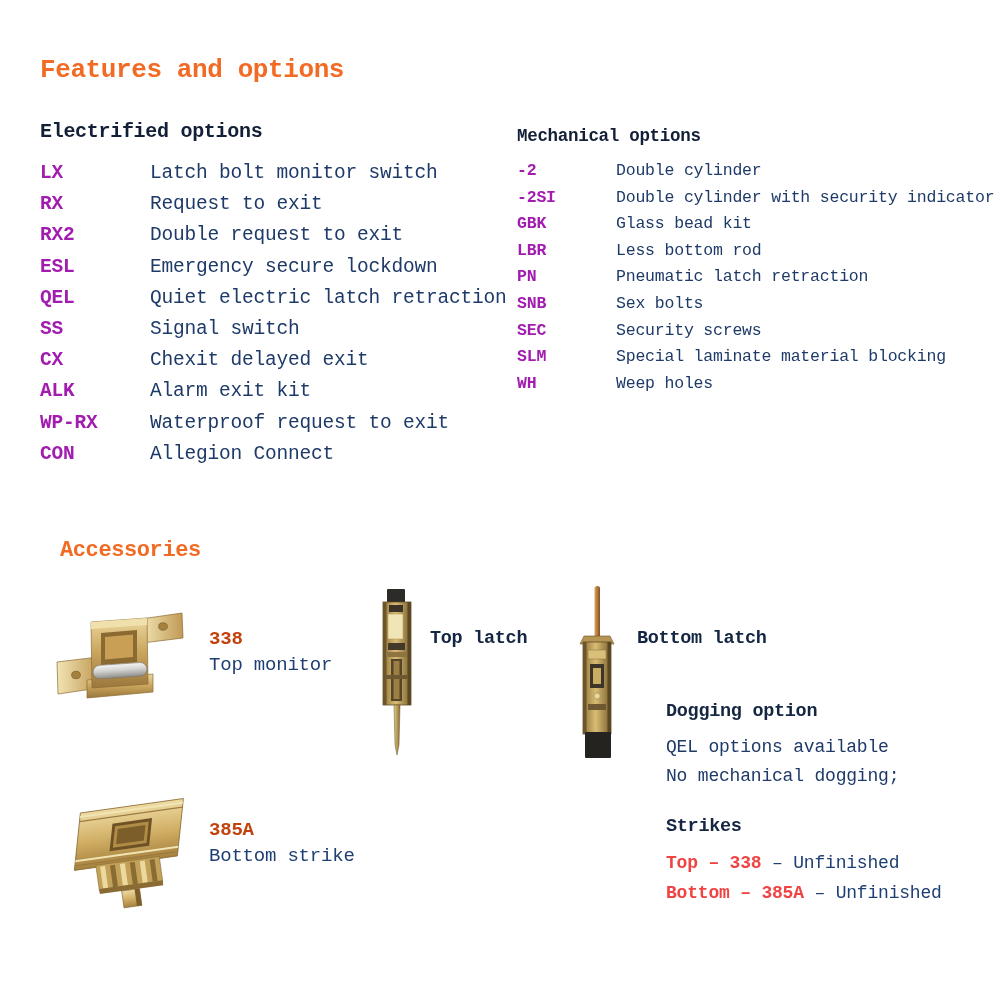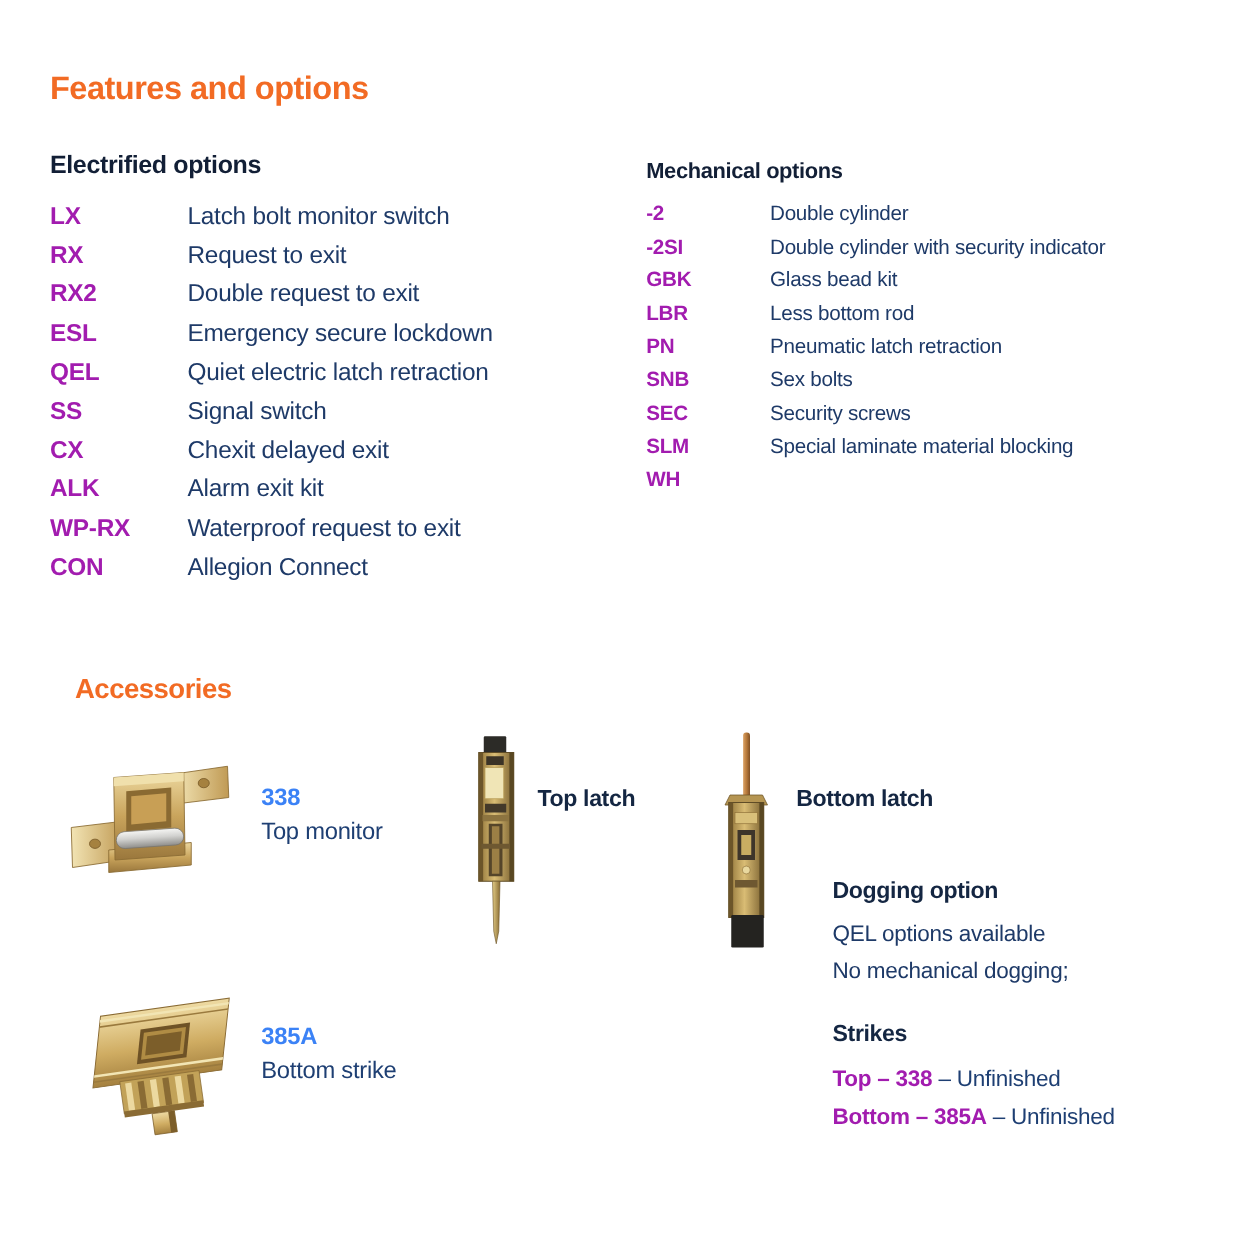--- a/index.html
+++ b/index.html
@@ -2,21 +2,21 @@
 <html><head>
 <meta charset="utf-8">
 <style>
   * { box-sizing: border-box; }
   html, body { margin: 0; padding: 0; background: #ffffff; }
   .canvas {
     position: relative;
     width: 1000px;
     height: 1000px;
     background: #ffffff;
-    font-family: Liberation Sans, sans-serif;
+    font-family: Liberation Mono, monospace;
     overflow: hidden;
   }
   .orange { color: #f26b24; font-weight: bold; letter-spacing: -0.4px; }
   #page-title { position: absolute; left: 40px; top: 55px; font-size: 26px; margin: 0; }
   #accessories-title { position: absolute; left: 60px; top: 538px; font-size: 22px; margin: 0; }
 
   .opt-section { position: absolute; }
   .opt-section h2 {
     margin: 0; font-weight: bold; color: #121f36; letter-spacing: -0.3px;
   }
@@ -27,30 +27,30 @@
   #mechanical { left: 517px; top: 126px; width: 470px; }
   #mechanical h2 { font-size: 17.5px; line-height: 20px; margin-bottom: 12px; }
   #mechanical .opt-grid { display: grid; grid-template-columns: 99px auto; font-size: 16.5px; line-height: 26.6px; }
 
   .code { font-weight: bold; color: #a21caf; letter-spacing: -0.2px; }
   .desc { color: #1e3a68; letter-spacing: -0.2px; white-space: nowrap; }
 
   .acc-img { position: absolute; }
 
   .acc-label { position: absolute; letter-spacing: -0.2px; }
-  .acc-label .bold-line { font-weight: bold; color: #3b82f6; font-size: 19px; line-height: 26px; }
+  .acc-label .bold-line { font-weight: bold; color: #c2410c; font-size: 19px; line-height: 26px; }
   .acc-label .sub-line { color: #1e3f73; font-size: 19px; line-height: 27px; }
 
   .latch-label { position: absolute; font-weight: bold; color: #142642; font-size: 18.5px; letter-spacing: -0.3px; }
 
   .text-block { position: absolute; }
   .text-block h3 { margin: 0 0 10px 0; font-size: 18.5px; line-height: 22px; font-weight: bold; color: #142642; letter-spacing: -0.3px; }
   .text-block .line { font-size: 18px; line-height: 28.5px; color: #1e3a68; letter-spacing: -0.2px; }
   #strikes-block .line { line-height: 30px; }
-  #strikes-block .line .b { font-weight: bold; color: #a21caf; }
+  #strikes-block .line .b { font-weight: bold; color: #ef4444; }
   #strikes-block .line .r { color: #1e3f73; }
 </style>
 </head>
 <body>
 
 <div class="canvas">
 
   <h1 id="page-title" class="orange">Features and options</h1>
 
   <section id="electrified" class="opt-section">
@@ -92,20 +92,21 @@
       <div class="desc">Less bottom rod</div>
       <div class="code">PN</div>
       <div class="desc">Pneumatic latch retraction</div>
       <div class="code">SNB</div>
       <div class="desc">Sex bolts</div>
       <div class="code">SEC</div>
       <div class="desc">Security screws</div>
       <div class="code">SLM</div>
       <div class="desc">Special laminate material blocking</div>
       <div class="code">WH</div>
+      <div class="desc">Weep holes</div>
     </div>
   </section>
 
   <h2 id="accessories-title" class="orange">Accessories</h2>
 
   <svg class="acc-img" style="left:55px; top:610px;" width="134" height="94" viewBox="0 0 134 94" aria-hidden="true">
     <defs>
       <linearGradient id="gA" x1="0" y1="0" x2="0" y2="1">
         <stop offset="0" stop-color="#ecd79e"></stop>
           <stop offset="0.5" stop-color="#c9a45c"></stop>

